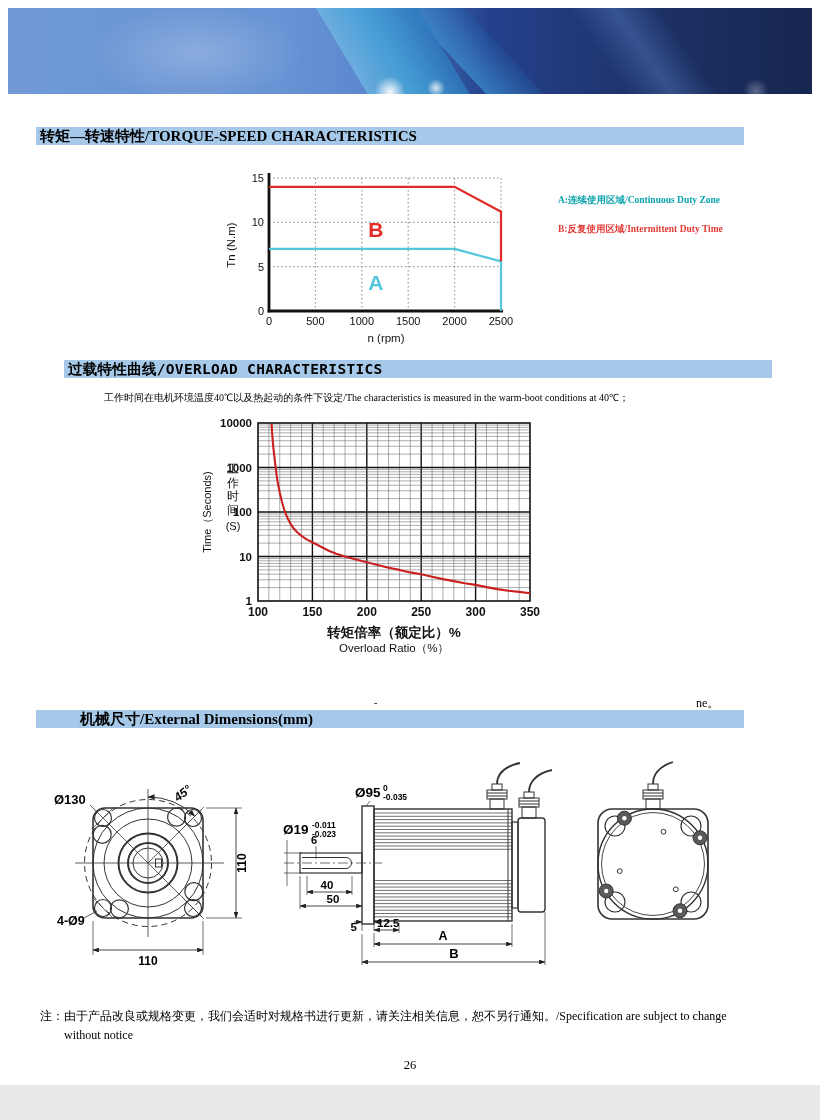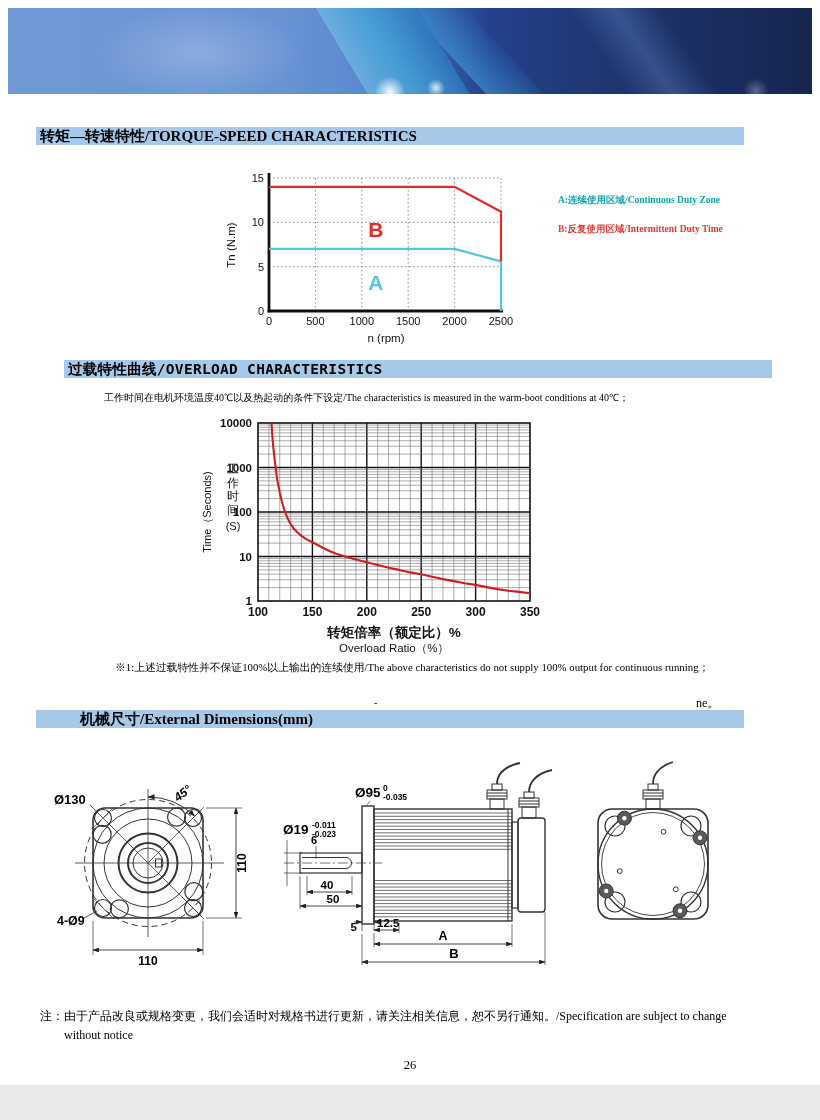--- a/index.html
+++ b/index.html
@@ -176,21 +176,20 @@
       <text x="226.2" y="203" text-anchor="middle" font-size="12" font-weight="bold" fill="#111">250</text>
       <text x="280.6" y="203" text-anchor="middle" font-size="12" font-weight="bold" fill="#111">300</text>
       <text x="335" y="203" text-anchor="middle" font-size="12" font-weight="bold" fill="#111">350</text>
       <path d="M76.6,11.0 L77.1,19.9 L78.2,33.3 L79.3,43.1 L80.4,52.7 L81.5,61.4 L82.6,68.7 L83.7,74.2 L84.8,79.8 L86.9,88.7 L89.1,96.3 L91.3,102.1 L93.5,107.0 L95.6,110.9 L98.9,115.8 L102.2,119.3 L106.5,122.9 L112.0,126.6 L117.4,129.2 L125.0,133.2 L133.7,137.7 L141.3,140.8 L150.0,143.5 L160.9,146.6 L171.8,149.3 L182.7,152.1 L193.6,154.7 L204.4,156.9 L215.3,159.4 L226.2,161.2 L237.1,163.8 L248.0,166.1 L258.8,168.1 L269.7,170.3 L280.6,171.9 L291.5,174.1 L302.4,176.1 L313.2,177.7 L324.1,178.9 L335.0,180.2" fill="none" stroke="#cc2020" stroke-width="2.1" stroke-linejoin="round"></path>
       <text x="199" y="224" text-anchor="middle" font-size="13.5" font-weight="bold" fill="#111" font-family="&quot;Liberation Serif&quot;,serif">转矩倍率（额定比）%</text>
       <text x="199" y="239" text-anchor="middle" font-size="11.5" fill="#111" font-family="&quot;Liberation Serif&quot;,serif">Overload Ratio（%）</text>
       <text text-anchor="middle" font-size="11" fill="#111" font-family="&quot;Liberation Serif&quot;,serif" transform="translate(16 99) rotate(-90)">Time（Seconds)</text>
       <text x="38" y="60" text-anchor="middle" font-size="12" fill="#111"><tspan x="38" dy="0">工</tspan><tspan x="38" dy="13.5">作</tspan><tspan x="38" dy="13.5">时</tspan><tspan x="38" dy="13.5">间</tspan><tspan x="38" dy="16" font-size="11">(S)</tspan></text>
     </svg>
 
-  <div class="note" id="note1">※1:上述过载特性并不保证100%以上输出的连续使用/The above characteristics do not supply 100% output for continuous running；</div>
   <div class="note" id="stray-dash">-</div>
   <div class="note" id="stray-ne">ne。</div>
 
   <div class="sec-bar sec-serif" id="bar-dim">
     <span>机械尺寸/External Dimensions(mm)</span>
   </div>
 
   <svg id="dims" width="760" height="235">
     <defs>
       <marker id="arr" viewBox="0 0 8 6" refX="7.5" refY="3" markerWidth="7" markerHeight="5.5" orient="auto-start-reverse">

